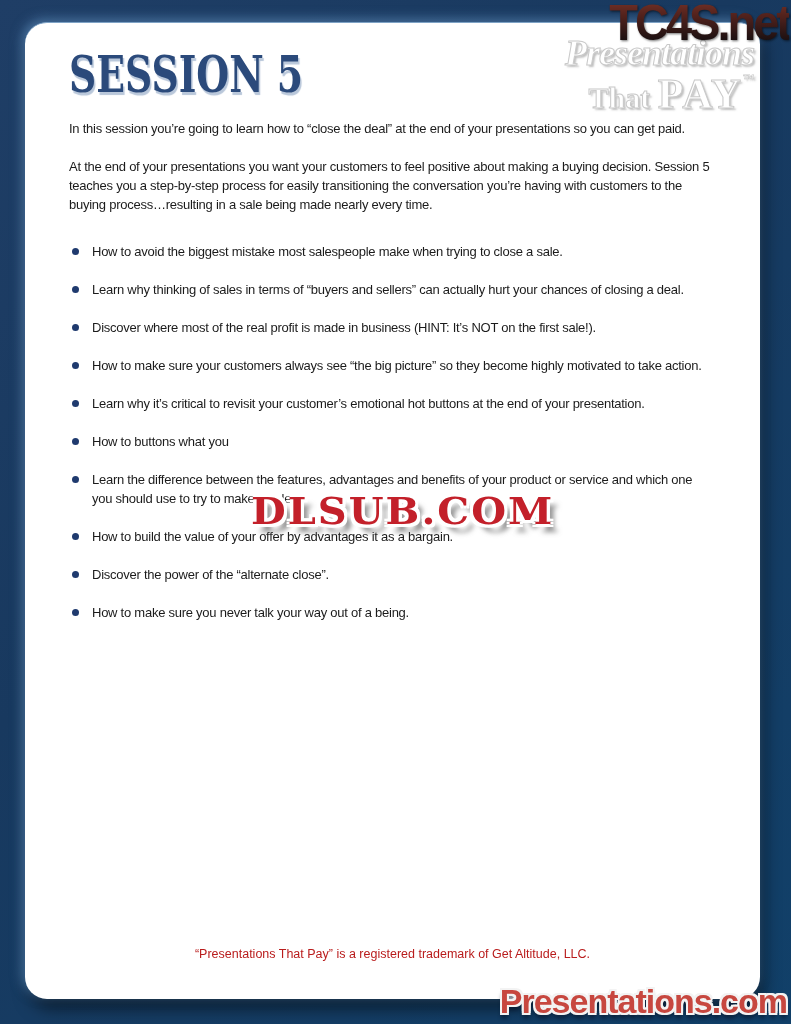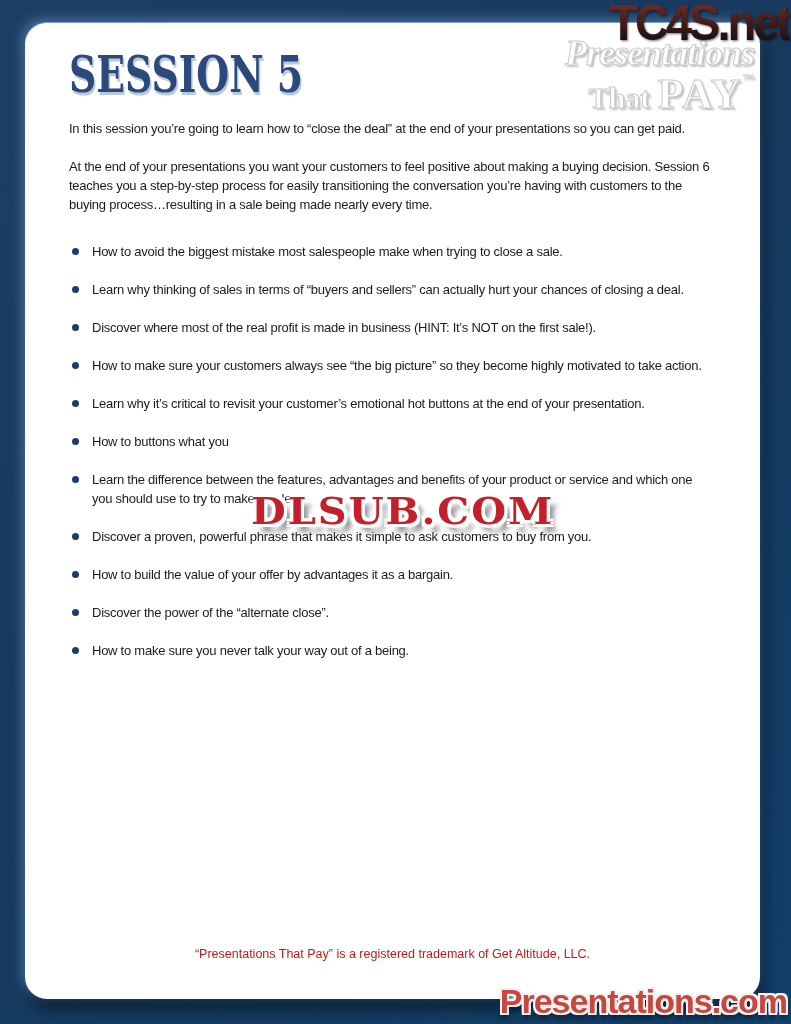--- a/index.html
+++ b/index.html
@@ -100,21 +100,21 @@
 
   <div class="brand">
     <div class="l1">Presentations</div>
     <div class="l2"><span>That </span><span class="pay">PAY</span><span class="tm">™</span></div>
   </div>
 
   <h1 class="title">SESSION 5</h1>
 
   <div class="content">
     <p class="para1">In this session you’re going to learn how to “close the deal” at the end of your presentations so you can get paid.</p>
-    <p class="para2">At the end of your presentations you want your customers to feel positive about making a buying decision.  Session 6 teaches you a step-by-step process for easily transitioning the conversation you’re having with customers to the buying process…resulting in a sale being made nearly every time.</p>
+    <p class="para2">At the end of your presentations you want your customers to feel positive about making a buying decision.  Session 5 teaches you a step-by-step process for easily transitioning the conversation you’re having with customers to the buying process…resulting in a sale being made nearly every time.</p>
     <ul class="bullets">
   <li>
     <span class="dot"></span>
     <span>How to avoid the biggest mistake most salespeople make when trying to close a sale.</span>
   </li>
 
   <li>
     <span class="dot"></span>
     <span>Learn why thinking of sales in terms of “buyers and sellers” can actually hurt your chances of closing a deal.</span>
   </li>
@@ -137,24 +137,20 @@
   <li>
     <span class="dot"></span>
     <span>How to buttons what you</span>
   </li>
 
   <li>
     <span class="dot"></span>
     <span>Learn the difference between the features, advantages and benefits of your product or service and which one you should use to try to make a sale.</span>
   </li>
 
-  <li>
-    <span class="dot"></span>
-    <span>Discover a proven, powerful phrase that makes it simple to ask customers to buy from you.</span>
-  </li>
 
   <li>
     <span class="dot"></span>
     <span>How to build the value of your offer by advantages it as a bargain.</span>
   </li>
 
   <li>
     <span class="dot"></span>
     <span>Discover the power of the “alternate close”.</span>
   </li>

